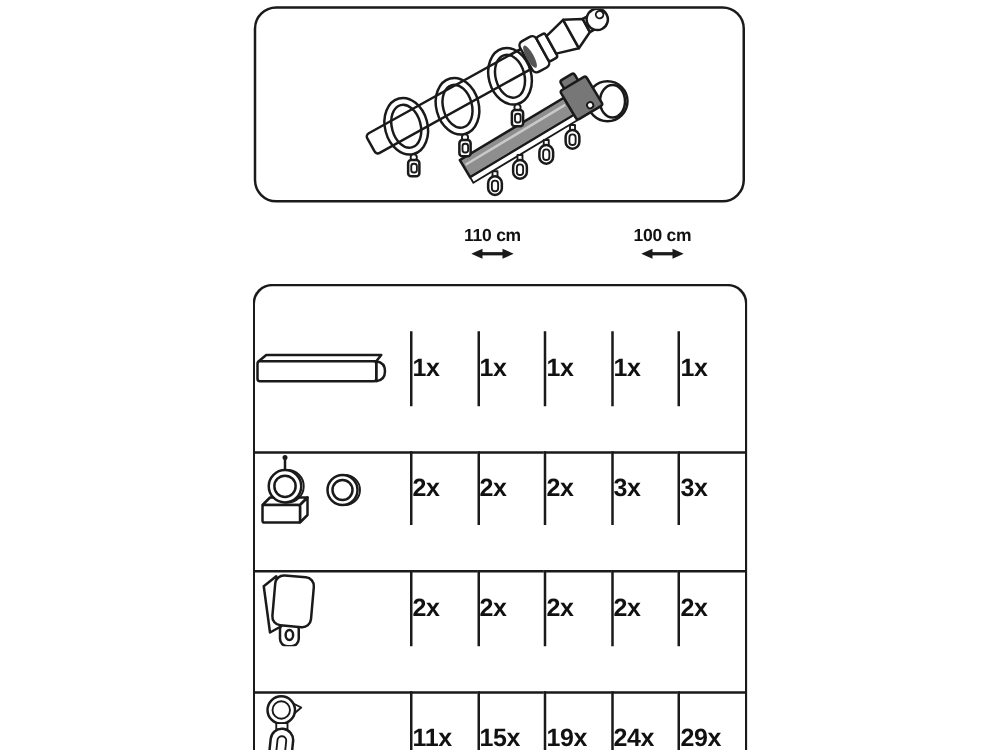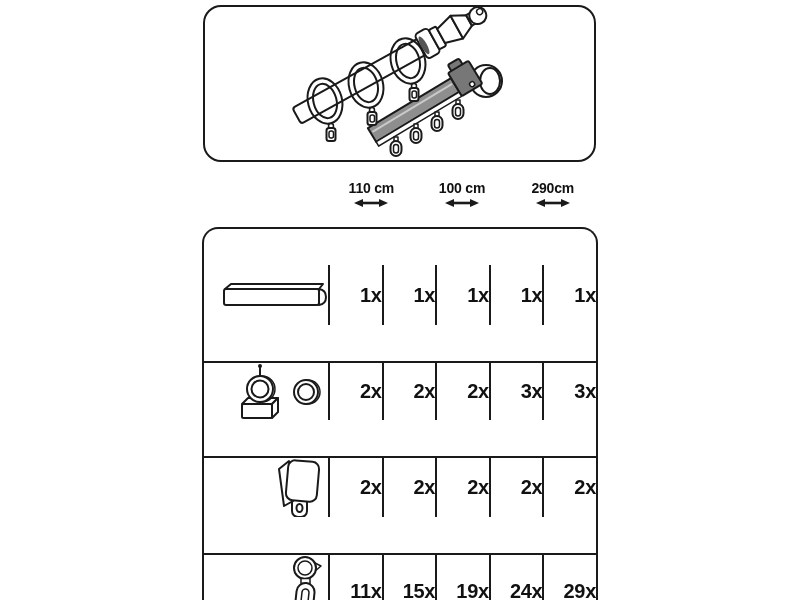--- a/index.html
+++ b/index.html
@@ -30,21 +30,21 @@
   
   .parts-table {
     position:absolute; left:202px; top:227px; width:396px; height:400px;
     border:2px solid var(--line); border-bottom:none;
     border-radius:16px 16px 0 0; background:#fff;
     display:grid;
     grid-template-columns:124px repeat(5, 1fr);
     grid-template-rows:96px 95px 97px 1fr;
   }
   .cell {
-    display:flex; align-items:center; justify-content:flex-end;
+    display:flex; align-items:center; justify-content:flex-start;
     border-left:2px solid var(--line); border-top:2px solid var(--line);
     overflow:hidden;
     margin-top:36px;
   }
   .cell.c0 { border-left:none; }
   .cell.r0 { border-top:none; }
   .qty { font-size:20px; font-weight:700; letter-spacing:-0.3px; }
   .part-cell svg { display:block; }
 </style>
 </head>
@@ -130,28 +130,20 @@
     <div class="size-col">
       <span class="size-label">110 cm</span>
       <svg class="arrow-icon" width="34" height="10" viewBox="0 0 34 10">
         <polygon points="0,5 9,1 9,9" fill="#1a1a1a"></polygon>
           <polygon points="34,5 25,1 25,9" fill="#1a1a1a"></polygon>
         <rect x="7" y="3.7" width="20" height="2.6" fill="#1a1a1a"></rect>
       </svg>
     </div>
     <div class="size-col">
       <span class="size-label">100 cm</span>
-      <svg class="arrow-icon" width="34" height="10" viewBox="0 0 34 10">
-        <polygon points="0,5 9,1 9,9" fill="#1a1a1a"></polygon>
-          <polygon points="34,5 25,1 25,9" fill="#1a1a1a"></polygon>
-        <rect x="7" y="3.7" width="20" height="2.6" fill="#1a1a1a"></rect>
-      </svg>
-    </div>
-    <div class="size-col">
-      <span class="size-label">290cm</span>
       <svg class="arrow-icon" width="34" height="10" viewBox="0 0 34 10">
         <polygon points="0,5 9,1 9,9" fill="#1a1a1a"></polygon>
           <polygon points="34,5 25,1 25,9" fill="#1a1a1a"></polygon>
         <rect x="7" y="3.7" width="20" height="2.6" fill="#1a1a1a"></rect>
       </svg>
     </div>
   </div>
 
   <div class="parts-table">
 

